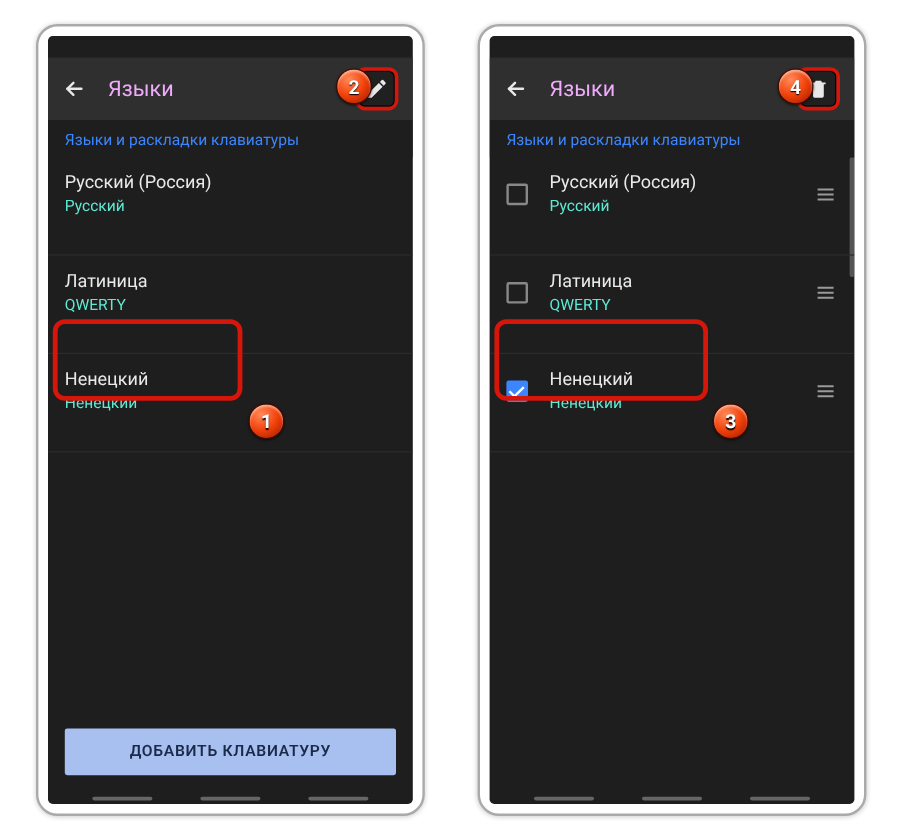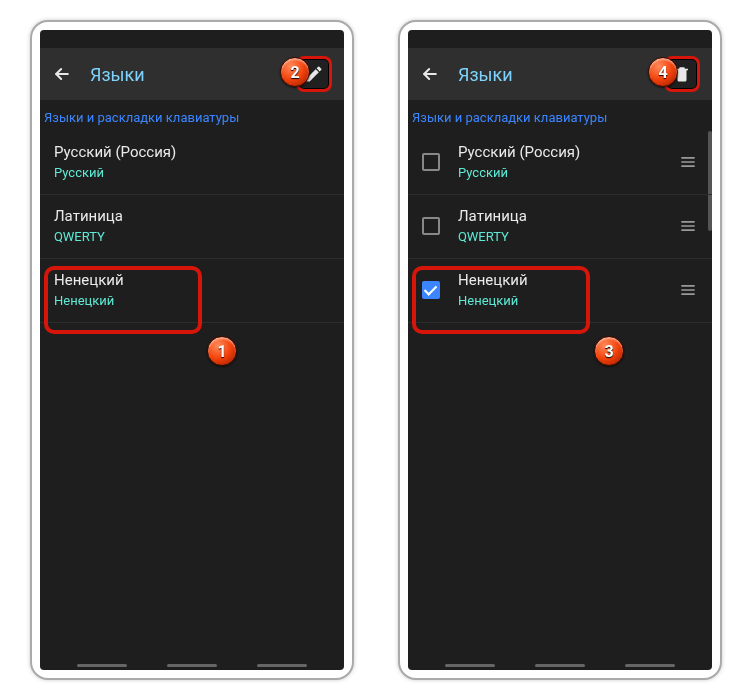--- a/index.html
+++ b/index.html
@@ -28,40 +28,40 @@
   .status-space { height: 18px; }
   .header {
     background: #2f2f2f;
     height: 52px;
     display: flex;
     align-items: center;
     padding: 0 12px;
     gap: 18px;
   }
   .back-arrow { color: #e8e8e8; display:flex; align-items:center; }
-  .header-title { color: #7dd3fc; font-size: 18px; flex: 1; }
+  .header-title { color: #f0abfc; font-size: 18px; flex: 1; }
   .header-action {
     width: 36px; height: 36px; display:flex; align-items:center; justify-content:center;
     color: #e8e8e8;
   }
   .action-highlight {
     border: 3px solid #d6160b;
     border-radius: 8px;
     box-shadow: 0 0 0 1px #000 inset;
     background: #202020;
   }
   .section-title {
     color: #3b86ff;
     font-size: 13px;
-    padding: 10px 4px 6px;
+    padding: 10px 14px 6px;
     background:#1e1e1e;
   }
   .list { flex: 1; overflow-y:auto; position:relative; }
   .row {
-    padding: 12px 14px 14px;
+    padding: 12px 14px 32px;
     border-bottom: 1px solid #2c2c2c;
     position: relative;
     display:flex;
     align-items:center;
   }
   .row .checkbox {
     width:18px; height:18px; border:2px solid #888; border-radius:2px;
     margin-right:18px; position:relative; flex-shrink:0;
   }
   .row .checkbox.checked { background:#3b86ff; border-color:#3b86ff; }
@@ -146,20 +146,21 @@
       <div class="row">
         <div class="row-texts">
           <div class="row-title">Ненецкий</div>
           <div class="row-sub">Ненецкий</div>
         </div>
       </div>
 
       <div class="row-highlight-box" style="left:4px; top:135px; width:158px; height:68px;"></div>
     </div>
 
+    <div class="bottom-btn">ДОБАВИТЬ КЛАВИАТУРУ</div>
     <div class="nav-bar">
       <div class="nav-pill"></div>
         <div class="nav-pill"></div>
         <div class="nav-pill"></div>
     </div>
   </div>
 </div>
 
 <div class="phone right">
   <div class="screen">

